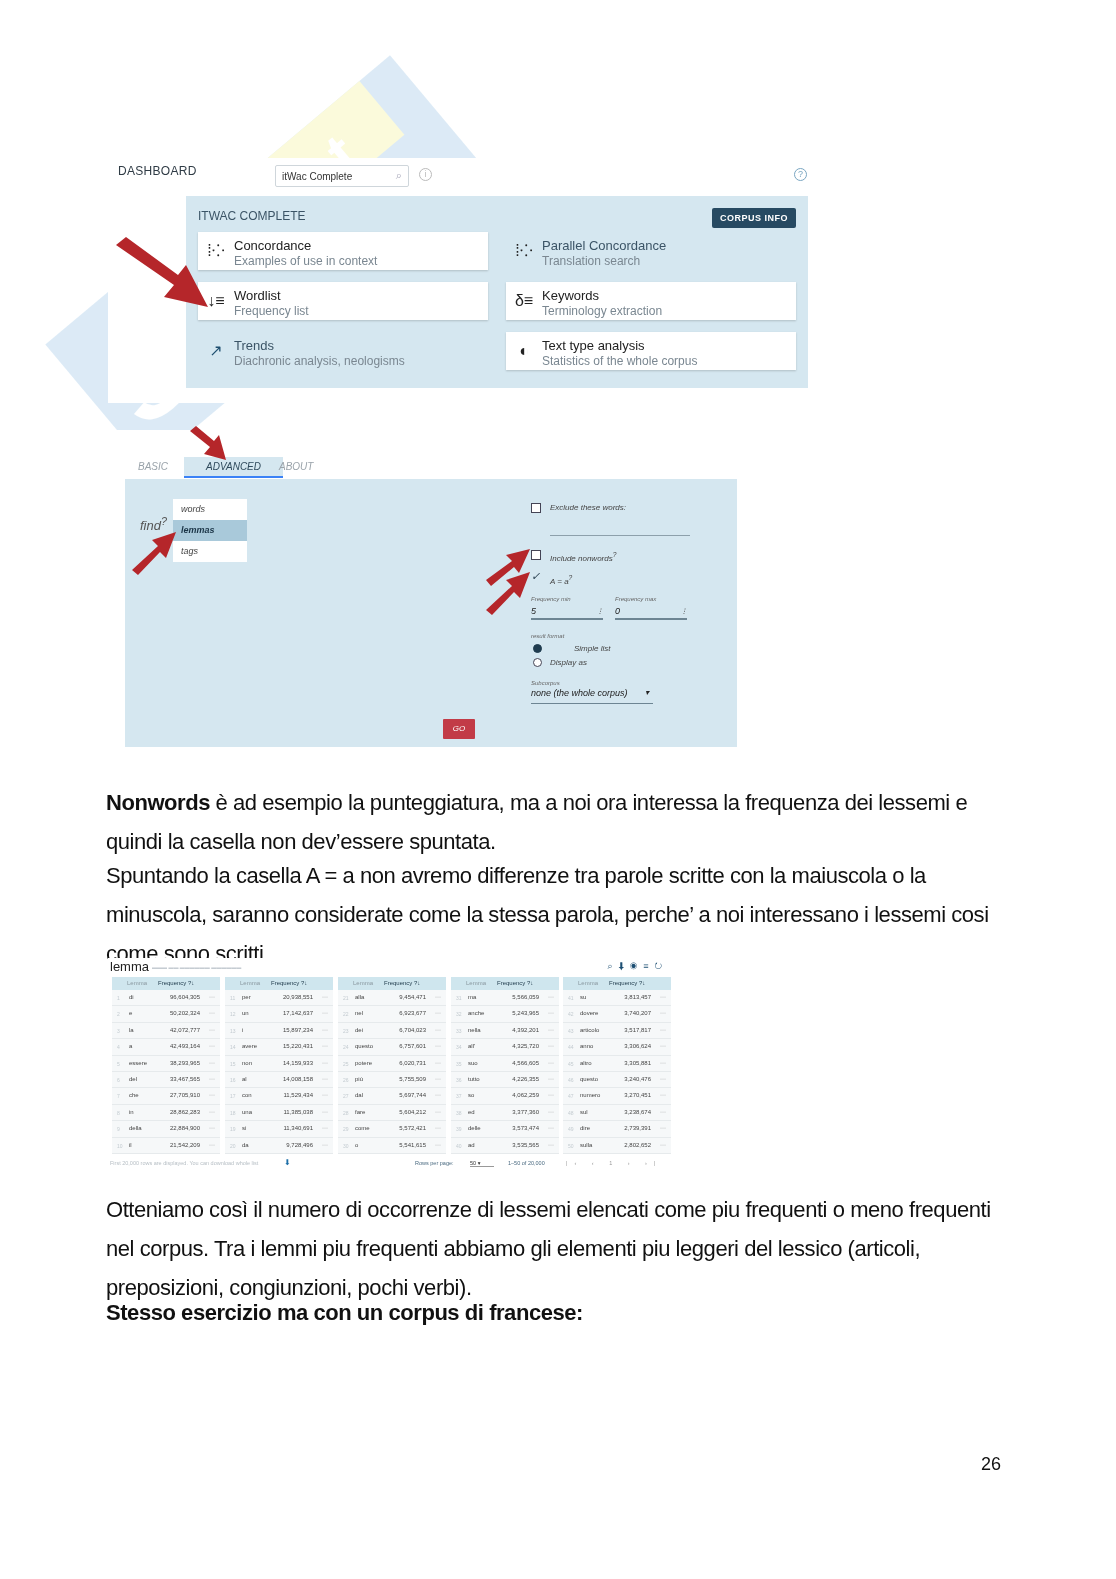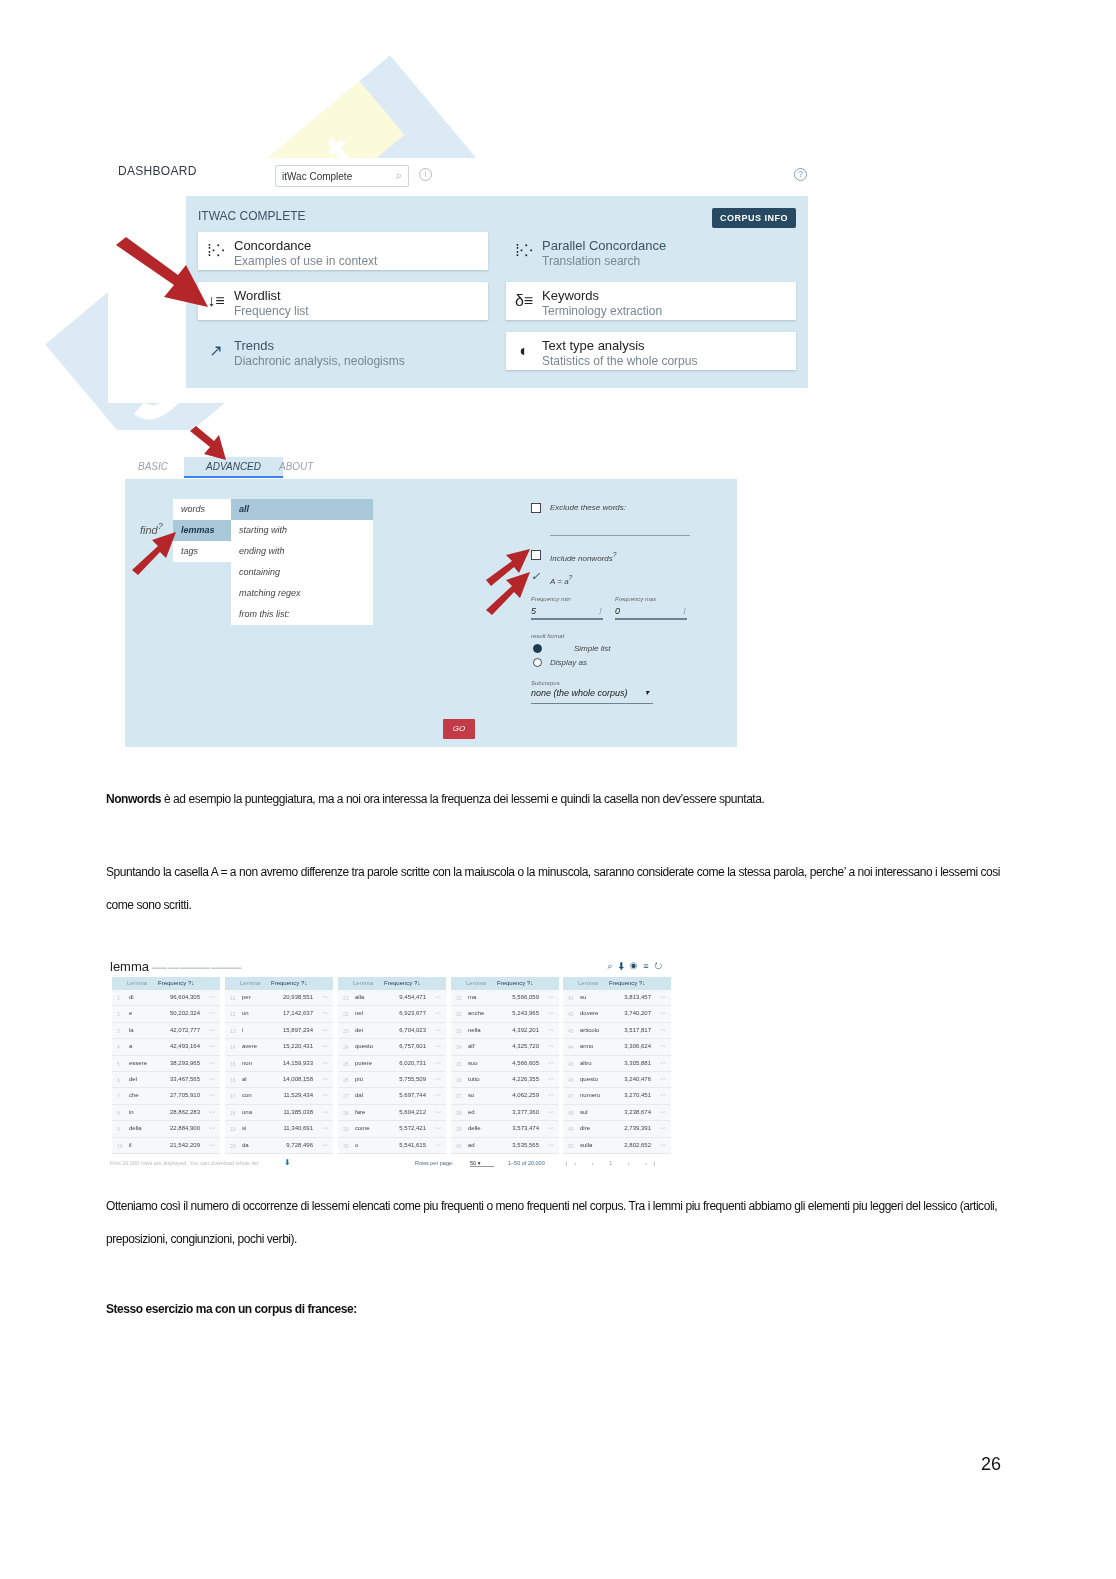--- a/index.html
+++ b/index.html
@@ -25,21 +25,21 @@
   .tile .t { position:absolute; left:36px; top:6px; font-size:13px; color:#222; }
   .tile.flat .t { color:#3b5466; }
   .tile .s { position:absolute; left:36px; top:22px; font-size:12px; color:#7a8791; }
 
   
   .adv { position:absolute; left:108px; top:430px; width:640px; height:335px; background:#fff;font-style:italic; }
   .tabs { position:absolute; left:18px; top:27px; height:22px; }
   .tab { position:absolute; top:0; font-size:10px; color:#9aa3aa; padding:4px 0; }
   .tab.active { background:#d5e7f0; color:#2f4a5c; border-bottom:2px solid #3b82f6; padding:4px 22px; }
   .adv-panel { position:absolute; left:17px; top:49px; width:612px; height:268px; background:#d5e7f0; }
-  .find-lbl { position:absolute; left:15px; top:42px; font-size:11px; color:#555; }
+  .find-lbl { position:absolute; left:15px; top:36px; font-size:13px; color:#555; }
   .find-list { position:absolute; left:48px; top:20px; width:74px; background:#fff; }
   .find-list div, .match-list div { font-size:9px; color:#444; height:21px; line-height:21px; padding-left:8px; }
   .find-list div.sel { background:#a9c9da; color:#1b3547; font-weight:bold; }
   .match-list { position:absolute; left:106px; top:20px; width:142px; background:#fff; }
   .match-list div.sel { background:#a9c9da; color:#1b3547; font-weight:bold; }
   .opts { position:absolute; left:400px; top:15px; width:180px; }
   .chk { position:absolute; width:10px; height:10px; border:1px solid #445; background:#fff; }
   .opt-lbl { position:absolute; font-size:8px; color:#444; }
   .field-line { position:absolute; height:1px; background:#8da0ab; }
   .num-field { position:absolute; width:72px; height:18px; border-bottom:2px solid #6d8593; font-size:9px; color:#222; padding-top:4px; }
@@ -48,21 +48,21 @@
   .radio { position:absolute; width:9px; height:9px; border-radius:50%; border:1px solid #445; background:#fff; }
   .radio.on { background:#1f3c4f; border-color:#1f3c4f; }
   .sel-field { position:absolute; width:122px; height:16px; border-bottom:1px solid #6d8593; font-size:9px; color:#222; }
   .sel-field .caret { position:absolute; right:4px; top:0; font-size:8px; }
   .go-btn { position:absolute; left:318px; top:240px; width:32px; height:20px; background:#c23b47; color:#fff; font-size:8px; text-align:center; line-height:20px; border-radius:1px; }
 
   
   .arrow { position:absolute; pointer-events:none; }
 
   
-  .para { position:absolute; left:106px; width:900px; font-family: "Liberation Sans Narrow", "Liberation Sans", sans-serif; font-size:12px; line-height:33px; color:#111; letter-spacing:-0.45px; }
+  .para { position:absolute; left:106px; width:900px; font-family: "Liberation Sans Narrow", "Liberation Sans", sans-serif; font-size:22px; line-height:39px; color:#111; letter-spacing:-0.45px; }
   .para b { font-weight:bold; }
 
   
   .lemma { position:absolute; left:108px; top:958px; width:562px; height:215px; background:#fff; }
   .lemma-title { position:absolute; left:2px; top:1px; font-size:13px; color:#222; }
   .lemma-sub { position:absolute; left:44px; top:6px; font-size:5px; color:#c5ccd2; }
   .lemma-tools { position:absolute; right:2px; top:3px; font-size:9px; color:#1d4f73; letter-spacing:6px; }
   .lcol { position:absolute; top:19px; width:108px; height:177px; background:#f6f8f9; }
   .lcol .hdr { height:13px; background:#cfe6ee; font-size:6px; color:#8a98a0; position:relative; }
   .lcol .hdr .h1 { position:absolute; left:15px; top:3px; }
@@ -149,28 +149,20 @@
     <div class="tab active" style="left:58px;">ADVANCED</div>
     <div class="tab" style="left:153px;">ABOUT</div>
   </div>
   <div class="adv-panel">
     <div class="find-lbl"><span>find</span><sup>?</sup></div>
     <div class="find-list">
       <div>words</div>
       <div class="sel">lemmas</div>
       <div>tags</div>
     </div>
-    <div class="match-list">
-      <div class="sel">all</div>
-      <div>starting with</div>
-      <div>ending with</div>
-      <div>containing</div>
-      <div>matching regex</div>
-      <div>from this list:</div>
-    </div>
 
     <div class="opts">
       <div class="chk" style="left:6px;top:9px;"></div>
       <div class="opt-lbl" style="left:25px;top:9px;">Exclude these words:</div>
       <div class="field-line" style="left:25px;top:41px;width:140px;"></div>
 
       <div class="chk" style="left:6px;top:56px;"></div>
       <div class="opt-lbl" style="left:25px;top:57px;"><span>Include nonwords</span><sup>?</sup></div>
 
       <div class="opt-lbl" style="left:6px;top:76px;font-size:11px;color:#2a4050;">✓</div>

